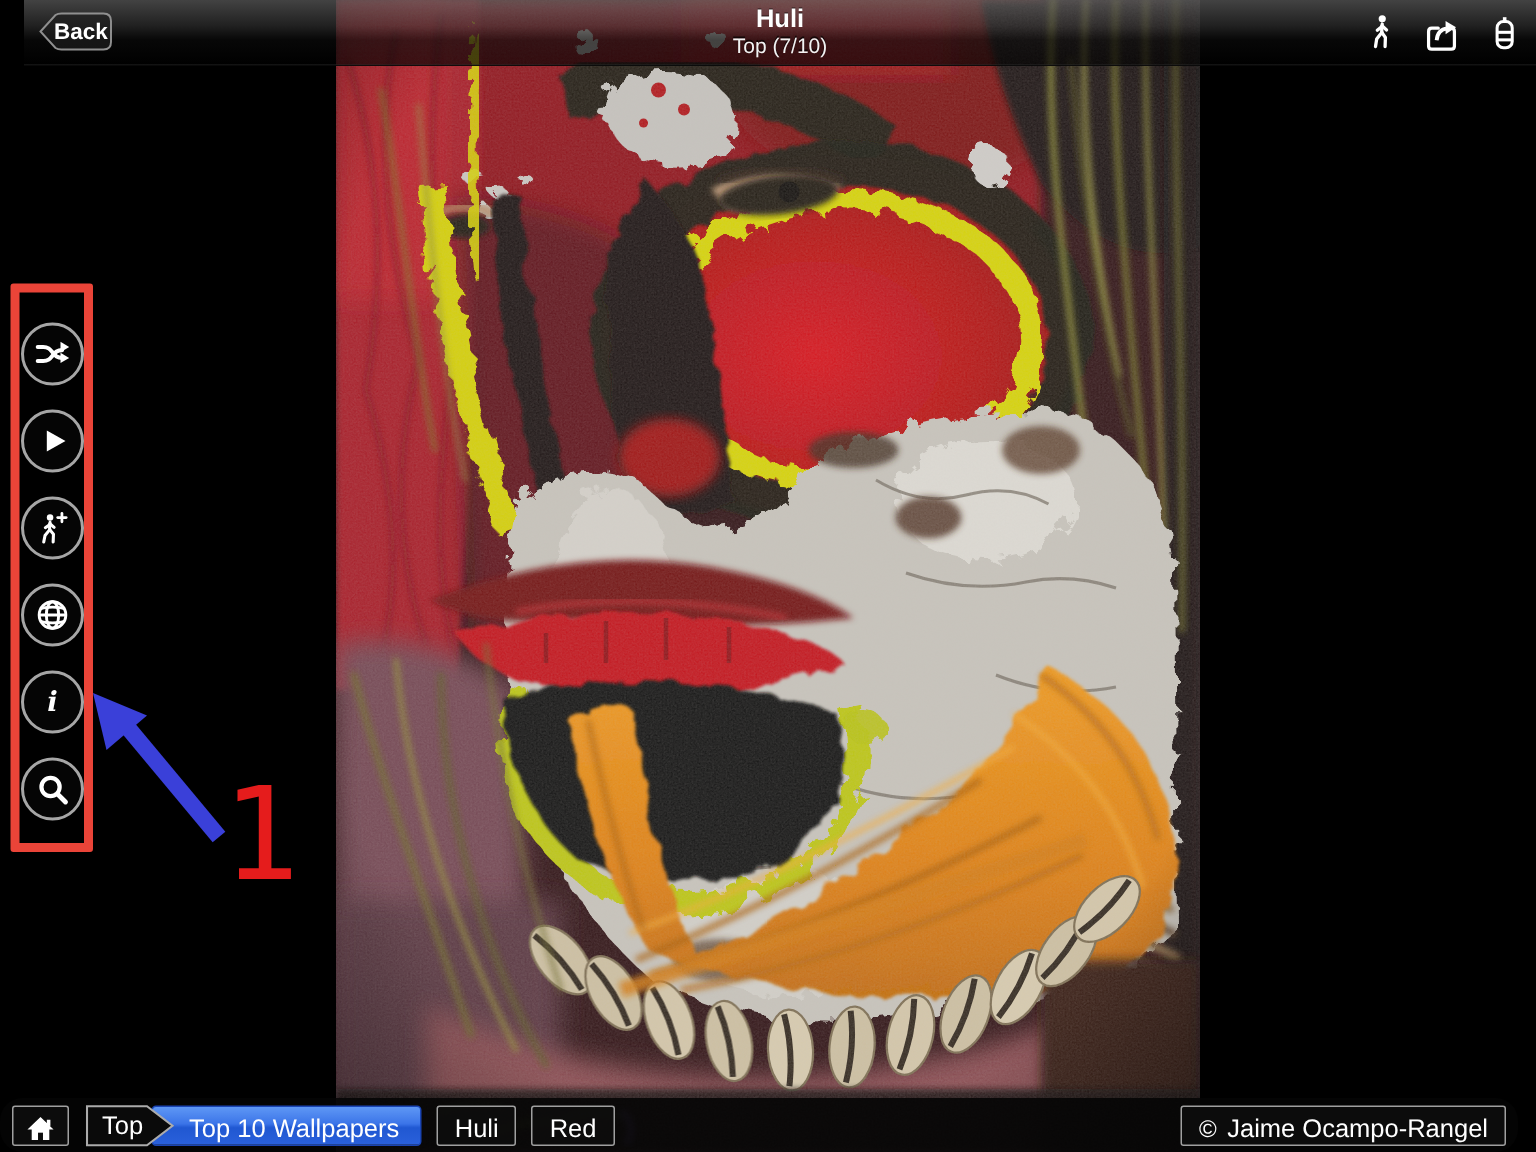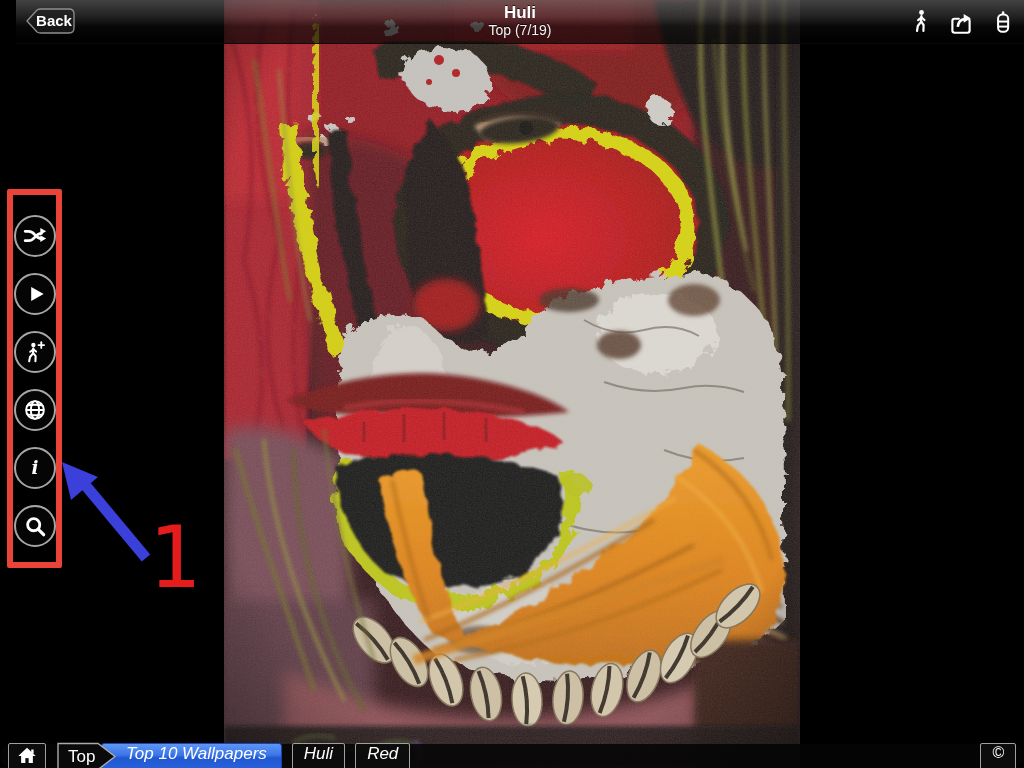--- a/index.html
+++ b/index.html
@@ -38,27 +38,27 @@
   }
   .tool-btn svg{display:block;}
   
   .anno-arrow{position:absolute;left:40px;top:440px;width:170px;height:175px;z-index:26;pointer-events:none;}
   .anno-num{
     position:absolute;left:148px;top:514px;z-index:26;pointer-events:none;
     font-family:"DejaVu Sans Mono",monospace;font-size:86px;line-height:1;color:#e51c1c;
   }
   
   .bottombar{
-    position:absolute;left:0;right:0;bottom:0;height:24px;z-index:30;
+    position:absolute;left:0;right:12px;bottom:0;height:36px;z-index:30;
     background:rgba(4,4,4,.88);display:flex;align-items:center;border-radius:15px;
   }
   .tag{
     height:27px;box-sizing:border-box;border:1px solid #a0a0a0;border-radius:2px;
     background:rgba(14,14,14,.85);color:#fff;font-size:17px;
-    display:flex;align-items:flex-start;padding:0 11px;cursor:pointer;white-space:nowrap;font-style:italic;
+    display:flex;align-items:flex-end;padding:0 11px;cursor:pointer;white-space:nowrap;
   }
   .tag-home{width:38px;justify-content:center;padding:0;margin-left:8px;}
   .crumb-top{margin-left:11px;margin-right:-16px;position:relative;z-index:2;cursor:pointer;}
   .crumb-top text{font-family:"Liberation Sans",sans-serif;font-size:17px;fill:#fff;}
   .tag-active{
     background:linear-gradient(180deg,#5e97f5 0%,#3b74e8 45%,#2058d2 55%,#2a60db 100%);
     border:1px solid #1a44b4;border-radius:3px;padding:0 14px 0 24px;position:relative;z-index:1;
   }
   .tag + .tag{margin-left:10px;}
   .spacer{flex:1;}
@@ -303,21 +303,21 @@
 </svg>
 </div>
 
 <div class="topbar">
   <svg class="back-btn" viewBox="0 0 54 30">
     <path d="M3,15 L13,4 Q14.5,3 17,3 H45 Q50,3 50,8 V22 Q50,27 45,27 H17 Q14.5,27 13,26 Z" fill="rgba(30,30,30,0.65)" stroke="#8f8f8f" stroke-width="1.3"></path>
     <text x="30" y="20" text-anchor="middle">Back</text>
   </svg>
   <div class="tb-title">
     <div class="main">Huli</div>
-    <div class="sub">Top (7/19)</div>
+    <div class="sub">Top (7/10)</div>
   </div>
   <div class="tb-icons">
     <div class="tb-icon">
       <svg width="22" height="28" viewBox="0 0 22 28">
         <g stroke="#fff" stroke-width="2.2" fill="none" stroke-linecap="round" stroke-linejoin="round">
           <circle cx="11.5" cy="4.5" r="2.4" fill="#fff" stroke="none"></circle>
           <path d="M11.5,8 C11,10.5 11,11.8 11.2,13.6"></path>
           <path d="M11.2,13.6 L7.8,18 L7,23"></path>
           <path d="M11.2,13.6 L13.6,17 L13.4,23"></path>
           <path d="M11.3,9.2 L14.4,12"></path>
@@ -422,14 +422,15 @@
   </div>
   <div class="tag">
     <span>Huli</span>
   </div>
   <div class="tag">
     <span>Red</span>
   </div>
   <div class="spacer"></div>
   <div class="tag tag-credit">
     <span class="c-sym">©</span>
+    <span>Jaime Ocampo-Rangel</span>
   </div>
 </div>
 
 </body></html>

